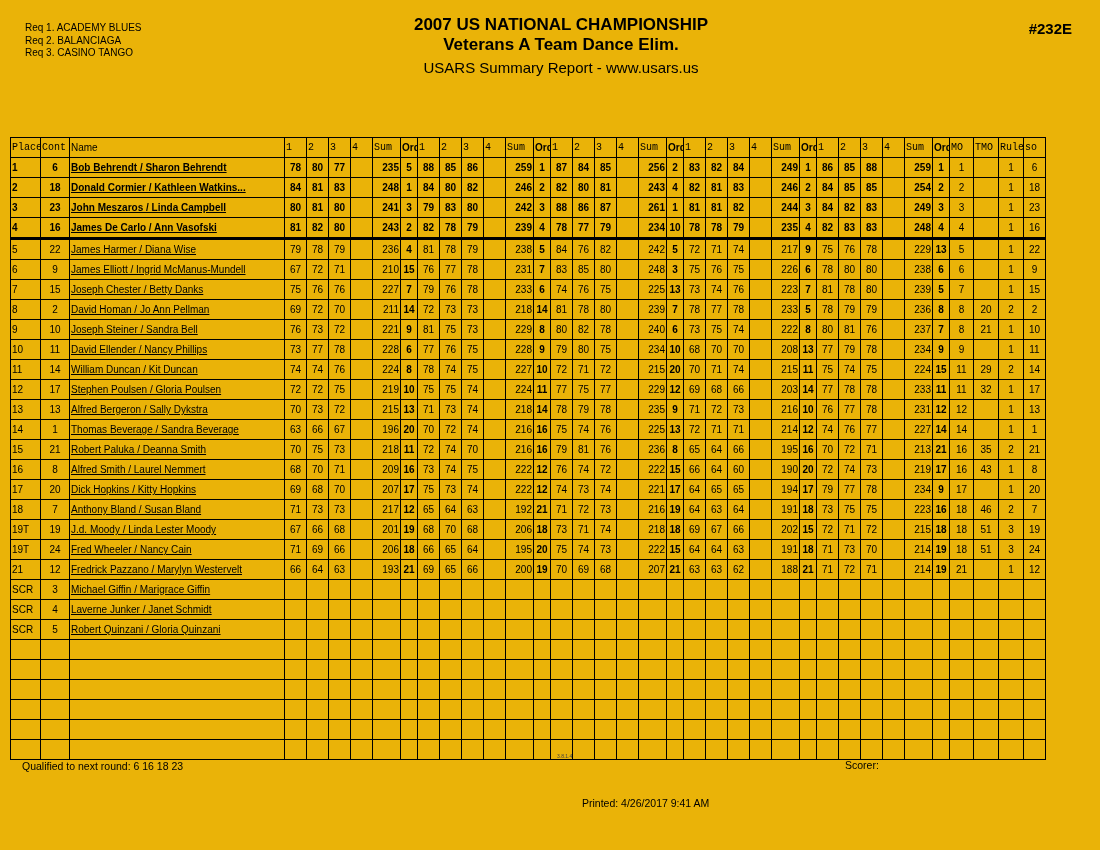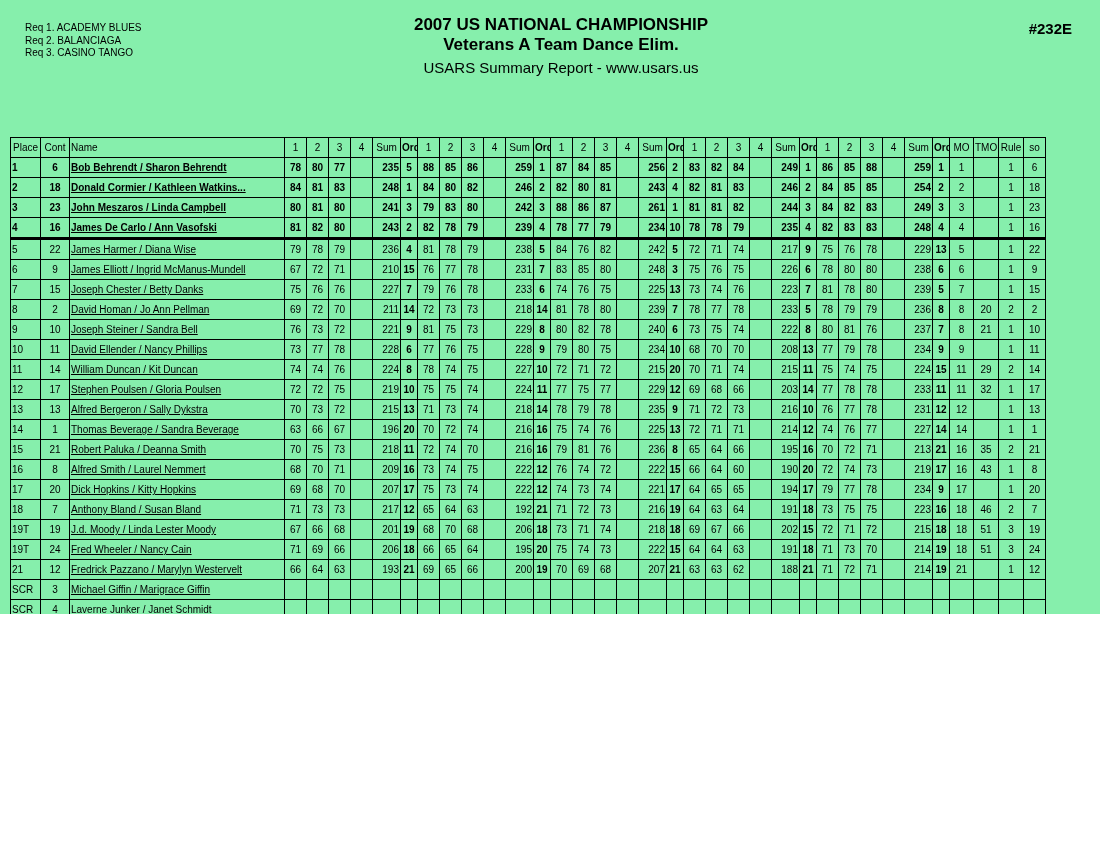--- a/index.html
+++ b/index.html
@@ -1,32 +1,32 @@
 <!DOCTYPE html>
 <html><head>
 <meta charset="utf-8">
 <style>
   html,body{margin:0;padding:0;background:#fff;}
-  .page{position:relative;width:1100px;height:614px;background:#86efac;color:#000;
+  .page{position:relative;width:1100px;height:850px;background:#eab308;color:#000;
         font-family:"Liberation Sans",sans-serif;overflow:hidden;}
   .req-block{position:absolute;left:25px;top:22px;font-size:10px;line-height:12.5px;}
   .title-block{position:absolute;left:0;top:15px;width:1100px;text-align:center;padding-left:11px;}
   .title{font-size:17px;font-weight:bold;letter-spacing:0px;}
   .venue{font-size:13.5px;margin-top:3px;}
   .event{font-size:17px;font-weight:bold;}
   .report{font-size:15px;margin-top:4px;}
   .heat{position:absolute;right:28px;top:20px;font-size:15px;font-weight:bold;}
 
   table.results{position:absolute;left:10px;top:137px;width:1035px;border-collapse:collapse;
         table-layout:fixed;font-size:10px;}
   table.results td{border:1px solid #000;height:19px;padding:0 1px;overflow:hidden;
         white-space:nowrap;vertical-align:middle;}
   td.nb{border:none;}
   td.judgehead{text-align:left;padding-left:3px;height:20px;}
-  td.hcell{text-align:center;}
+  td.hcell{text-align:left;font-family:Liberation Mono, monospace;}
   td.hname{text-align:left;padding-left:4px;}
   td.place{text-align:left;padding-left:3px;}
   td.cont{text-align:center;}
   td.name{text-align:left;padding-left:4px;text-decoration:underline;}
   td.mark{text-align:center;}
   td.sum{text-align:right;padding-right:3px;}
   td.ord{border-left:3px solid #000;border-right:3px solid #000;font-weight:bold;text-align:center;}
   td.tail{text-align:center;}
   tr.boldrow td{font-weight:bold;}
   tr.boldrow td.tail{font-weight:normal;}

